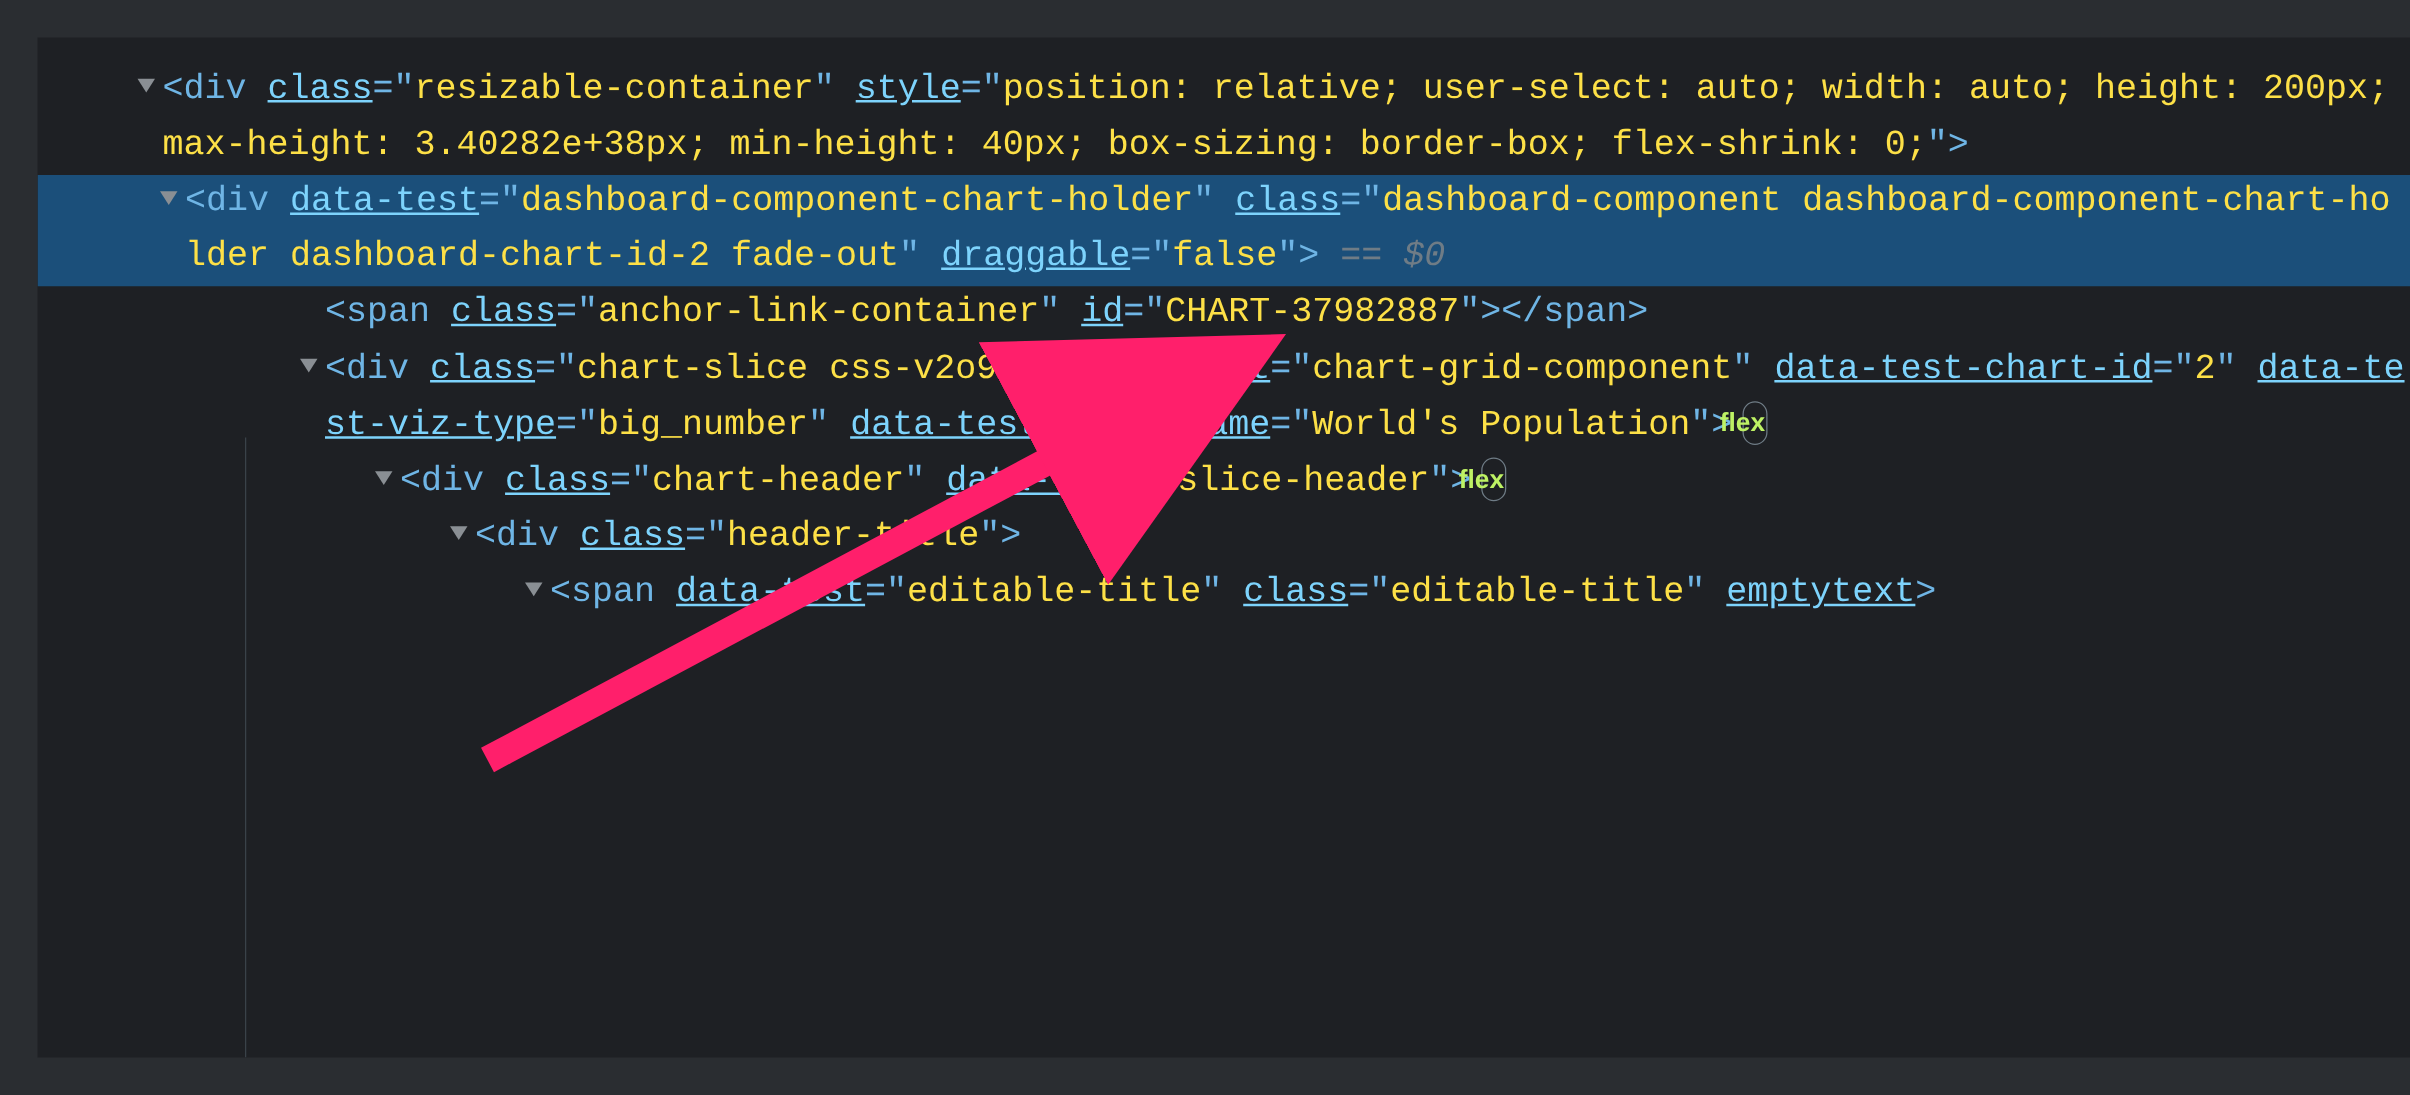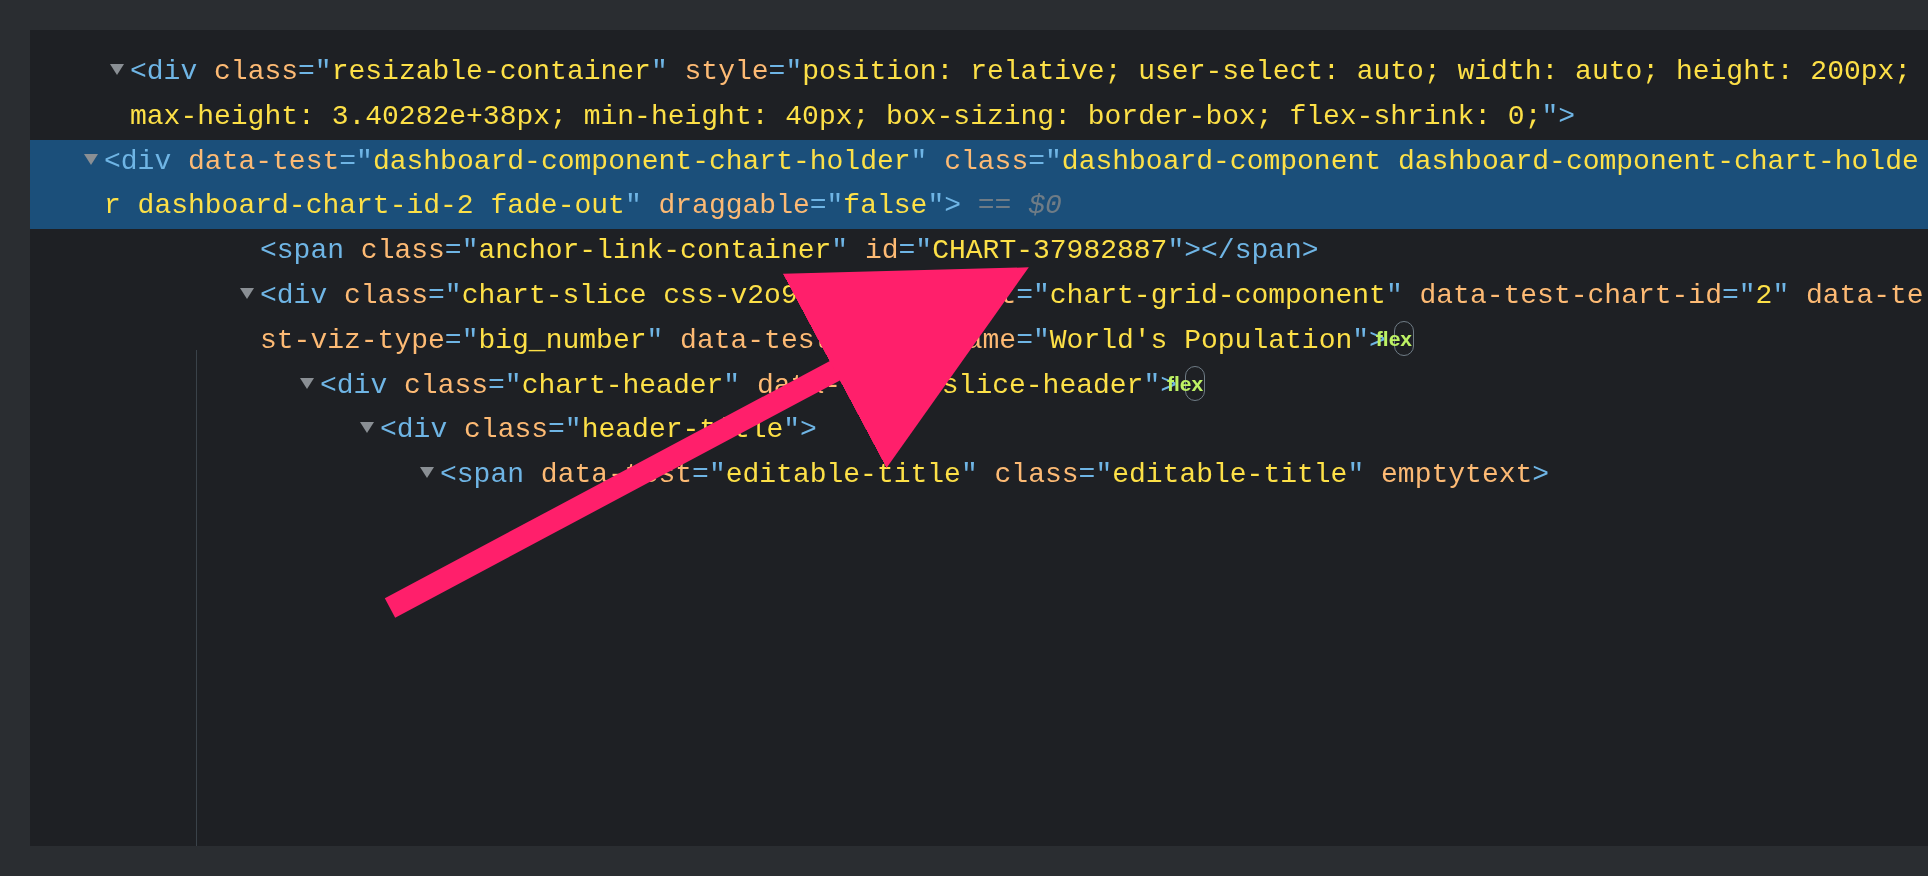--- a/index.html
+++ b/index.html
@@ -27,31 +27,31 @@
     position: relative;
   }
   .line {
     white-space: pre-wrap;
     word-break: break-all;
     padding-left: 90px;
     padding-right: 0;
     position: relative;
   }
   .line.indent-0 { padding-left: 100px; text-indent: -20px; }
-  .line.indent-1f { padding-left: 74px; text-indent: -20px; }
+  .line.indent-1f { padding-left: 118px; text-indent: -20px; }
   .line.indent-2 { padding-left: 230px; text-indent: 0; }
   .line.indent-2f { padding-left: 230px; text-indent: -20px; }
   .line.indent-3f { padding-left: 290px; text-indent: -20px; }
   .line.indent-4f { padding-left: 350px; text-indent: -20px; }
   .line.indent-5f { padding-left: 410px; text-indent: -20px; }
   .selected {
     background: #1b4f7a;
   }
   .tag   { color: #6fb5e5; }   
-  .attr  { color: #fdba74; }   
+  .attr  { color: #7dd3fc; text-decoration: underline; }   
   .str   { color: #fde047; }   
   .muted { color: #6f7c86; font-style: italic; }
   .twisty {
     display: inline-block;
     width: 0; height: 0;
     border-left: 7px solid transparent;
     border-right: 7px solid transparent;
     border-top: 11px solid #8a8f94;
     margin-right: 6px;
     transform: translateY(-4px);

